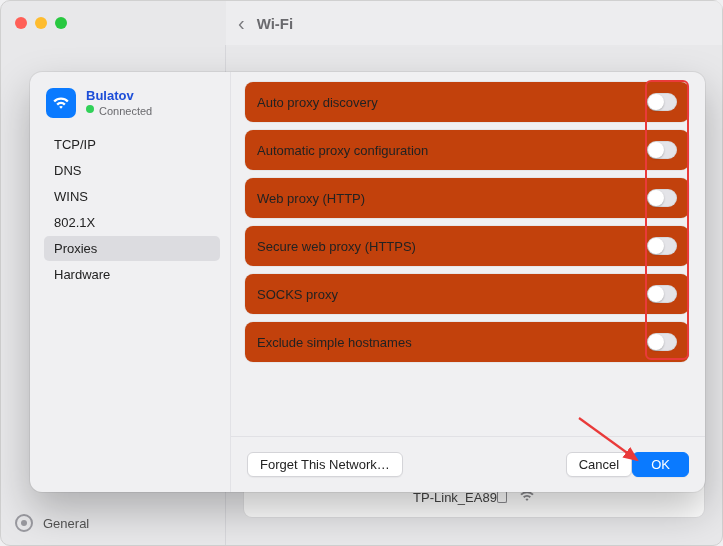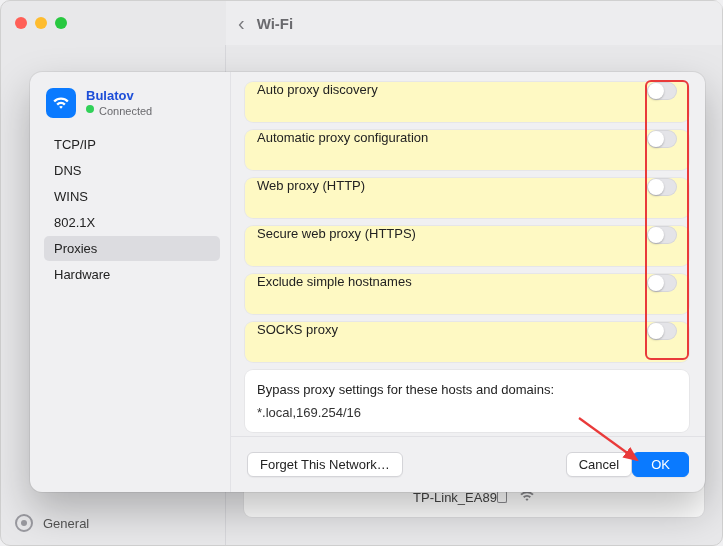--- a/index.html
+++ b/index.html
@@ -54,21 +54,21 @@
   .tabs li {
     font-size:13px; color:#222; padding:5px 10px; border-radius:5px; margin-bottom:1px;
   }
   .tabs li.sel { background:#dcdce0; }
 
   .s-main { flex:1; display:flex; flex-direction:column; border-left:1px solid #e2e2e6; }
   .scroll { flex:1; overflow:auto; padding:10px 16px 6px 14px; position:relative; }
   .scroll::-webkit-scrollbar { width:14px; }
   .scroll::-webkit-scrollbar-thumb { background:#c6c6cb; border-radius:10px; border:3px solid #f0f0f2; }
   .opt {
-    background:#fef9c3; border-radius:8px; height:40px; display:flex; 
+    background:#c2410c; border-radius:8px; height:40px; display:flex; align-items:center;
     justify-content:space-between; padding:0 12px; margin-bottom:8px; font-size:13px; color:#222;
     box-shadow: 0 0 0 1px rgba(0,0,0,.04);
   }
   .toggle {
     width:30px; height:18px; border-radius:10px; background:#e4e4e8; position:relative;
     box-shadow: inset 0 0 0 1px rgba(0,0,0,.06);
   }
   .toggle::after {
     content:""; position:absolute; width:16px; height:16px; border-radius:50%; background:#fff;
     top:1px; left:1px; box-shadow:0 1px 2px rgba(0,0,0,.25);
@@ -174,30 +174,26 @@
         </div>
         <div class="opt">
           <span>Web proxy (HTTP)</span>
           <span class="toggle"></span>
         </div>
         <div class="opt">
           <span>Secure web proxy (HTTPS)</span>
           <span class="toggle"></span>
         </div>
         <div class="opt">
+          <span>SOCKS proxy</span>
+          <span class="toggle"></span>
+        </div>
+        <div class="opt">
           <span>Exclude simple hostnames</span>
           <span class="toggle"></span>
-        </div>
-        <div class="opt">
-          <span>SOCKS proxy</span>
-          <span class="toggle"></span>
-        </div>
-        <div class="bypass">
-          <div>Bypass proxy settings for these hosts and domains:</div>
-          <div class="val">*.local,169.254/16</div>
         </div>
       </div>
     <div class="s-foot">
       <button class="btn">Forget This Network…</button>
       <span class="spacer"></span>
       <button class="btn">Cancel</button>
       <button class="btn primary">OK</button>
     </div>
   </div>
 </div>

